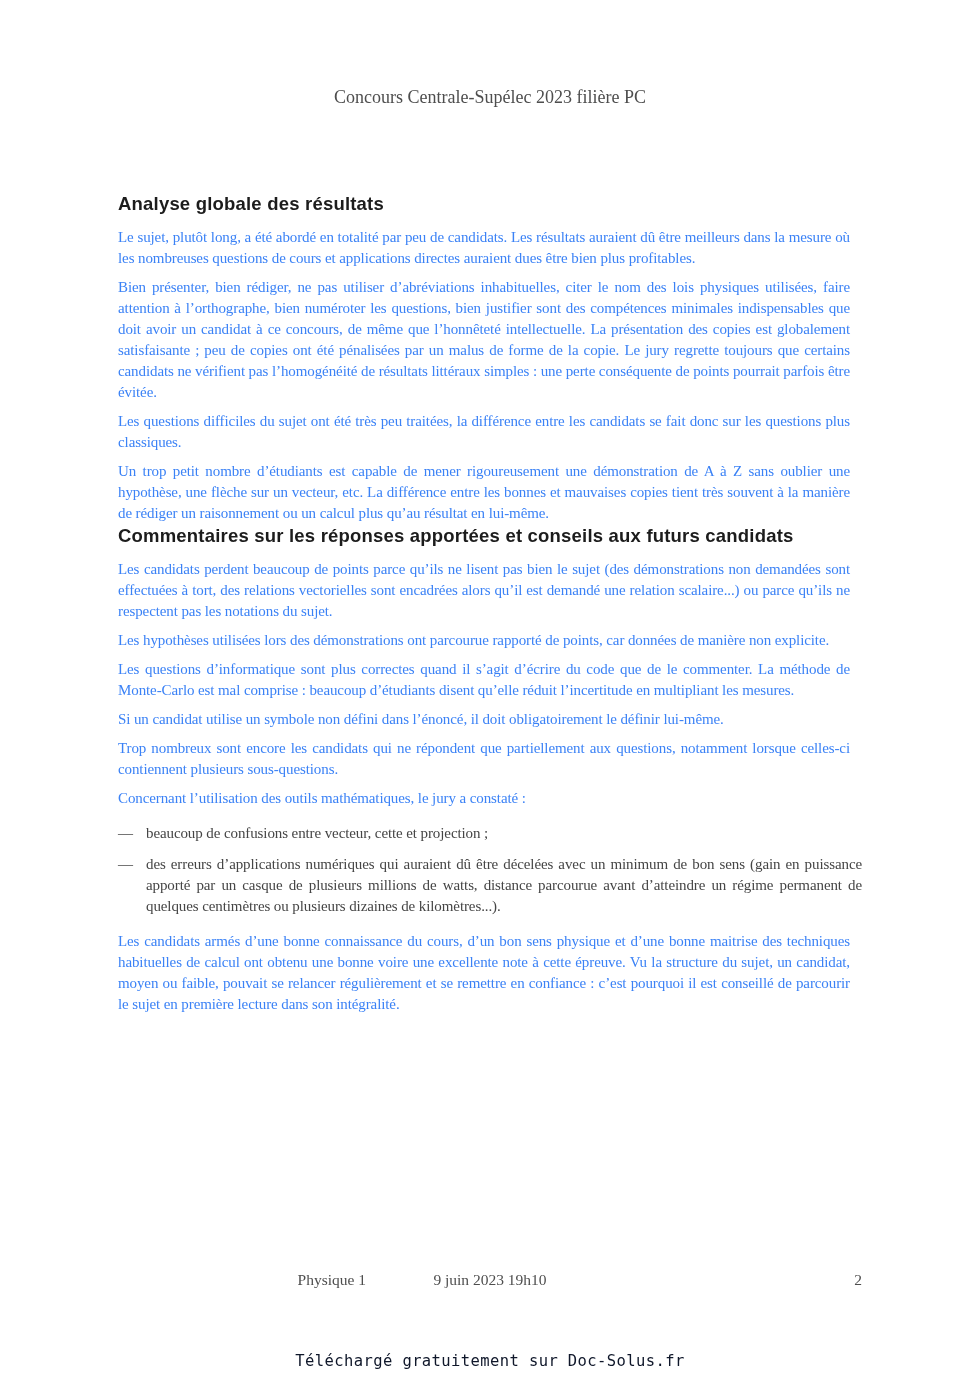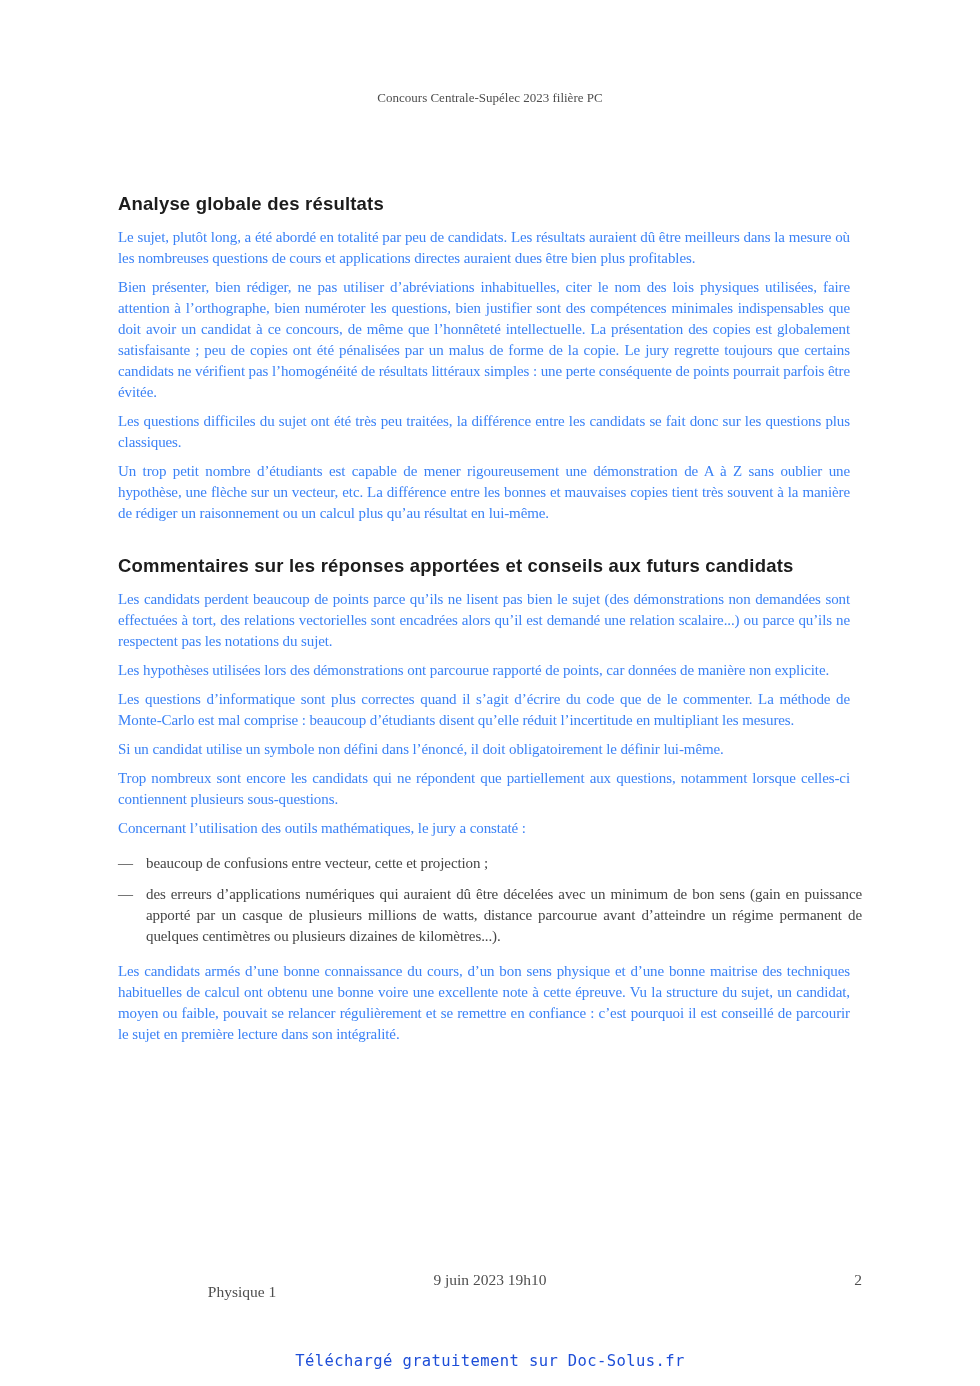--- a/index.html
+++ b/index.html
@@ -13,35 +13,35 @@
     height: 1386px;
     background: #ffffff;
     overflow: hidden;
     font-family: "Liberation Serif", serif;
   }
   .content {
     padding: 88px 118px 0 118px;
   }
   .running-head {
     text-align: center;
-    font-size: 13px;
+    font-size: 18px;
     line-height: 19px;
     color: #4e4e4e;
   }
   .sec-title {
     font-family: "Liberation Sans", sans-serif;
     font-weight: bold;
     font-size: 18.5px;
     line-height: 24px;
     color: #1c1c1c;
     letter-spacing: 0.2px;
     margin: 0;
   }
   .h1-analyse { margin-top: 85px; }
-  .h2-commentaires { margin-top: 30px; }
+  .h2-commentaires { }
   .sub-title {
     font-family: "DejaVu Serif", serif;
     font-weight: bold;
     font-size: 15px;
     line-height: 21px;
     color: #3a3a3a;
     margin: 28px 0 0 0;
   }
   p.body {
     margin: 8px 12px 0 0;
@@ -76,33 +76,33 @@
   .footer {
     position: absolute;
     left: 118px;
     right: 118px;
     top: 1270px;
     display: flex;
     font-size: 15.5px;
     line-height: 20px;
     color: #4e4e4e;
   }
-  .footer .f-left  { flex: 1; text-align: center; margin-top: 12px; }
+  .footer .f-left  { flex: 1; text-align: right; }
   .footer .f-center{ flex: 1; text-align: center; }
   .footer .f-right { flex: 1; text-align: right; }
   .watermark {
     position: absolute;
     left: 0;
     right: 0;
     top: 1352px;
     text-align: center;
     font-family: "DejaVu Sans Mono", monospace;
     font-size: 15.5px;
     letter-spacing: 0.4px;
-    color: #1d4ed8;
+    color: #0f172a;
   }
 </style>
 </head>
 <body>
 
 <div class="page">
   <div class="content">
 
     <div class="running-head">Concours Centrale-Supélec 2023 filière PC</div>
 

